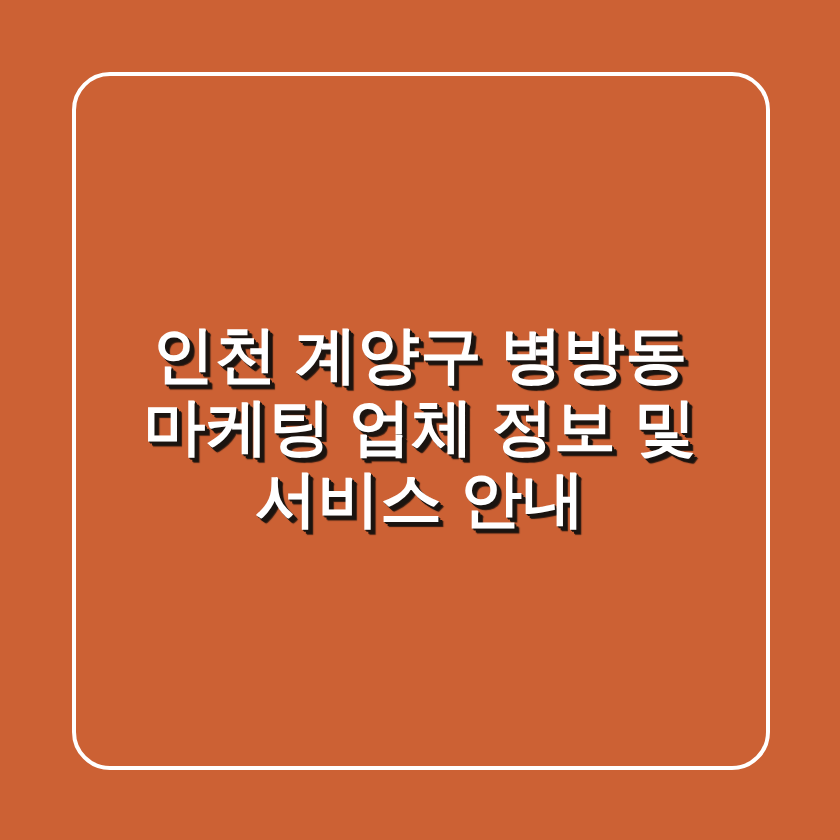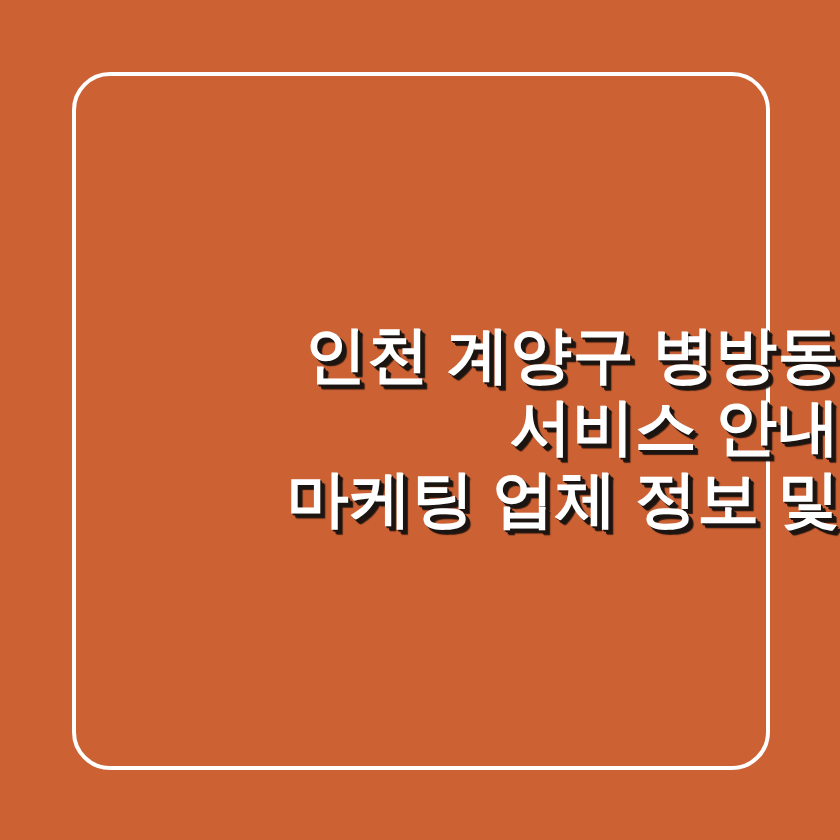--- a/index.html
+++ b/index.html
@@ -41,21 +41,21 @@
     flex-direction: column;
     align-items: center;
     justify-content: center;
     padding-top: 14px;
     box-sizing: border-box;
   }
 
   .headline-line {
     display: block;
     width: 100%;
-    text-align: right;
+    text-align: center;
     color: #ffffff;
     font-size: 62px;
     line-height: 72px;
     font-weight: 700;
     letter-spacing: 0.5px;
     white-space: nowrap;
     text-shadow:
        4px 4px 0 #1b1410,
        5px 5px 1px rgba(20,14,10,0.85),
        2px 2px 0 #1b1410,
@@ -64,17 +64,17 @@
 </style>
 </head>
 <body>
 
 <div id="poster">
 
   <div id="frame"></div>
 
   <div id="headline">
     <span class="headline-line">인천 계양구 병방동</span>
+    <span class="headline-line">마케팅 업체 정보 및</span>
     <span class="headline-line">서비스 안내</span>
-    <span class="headline-line">마케팅 업체 정보 및</span>
   </div>
 
 </div>
 
 </body></html>

